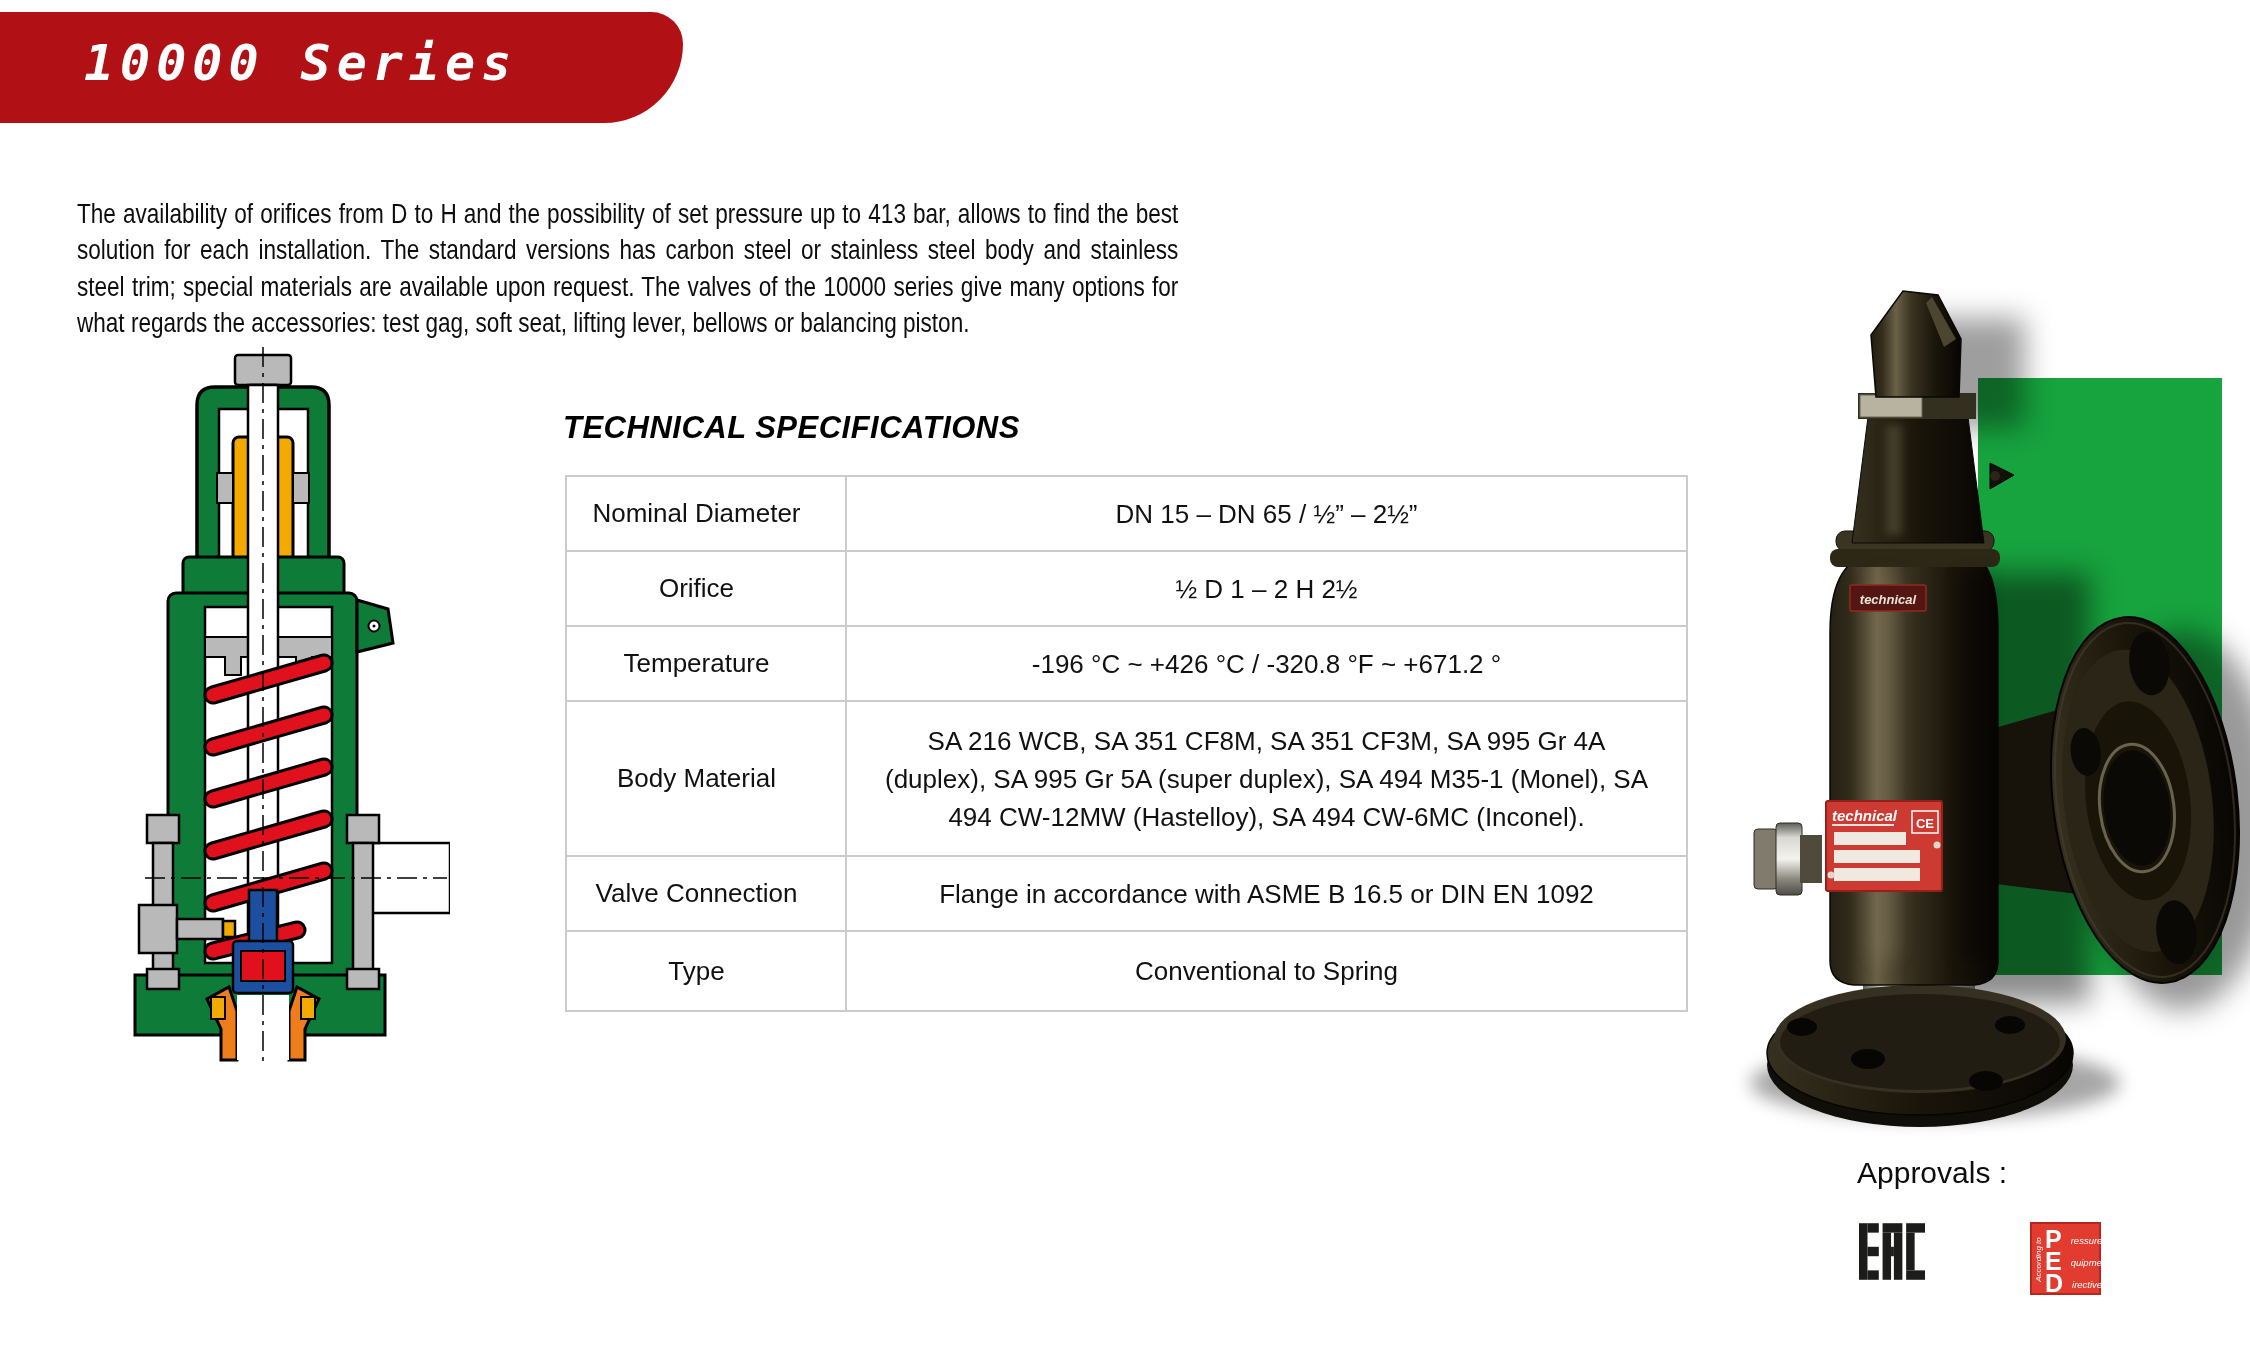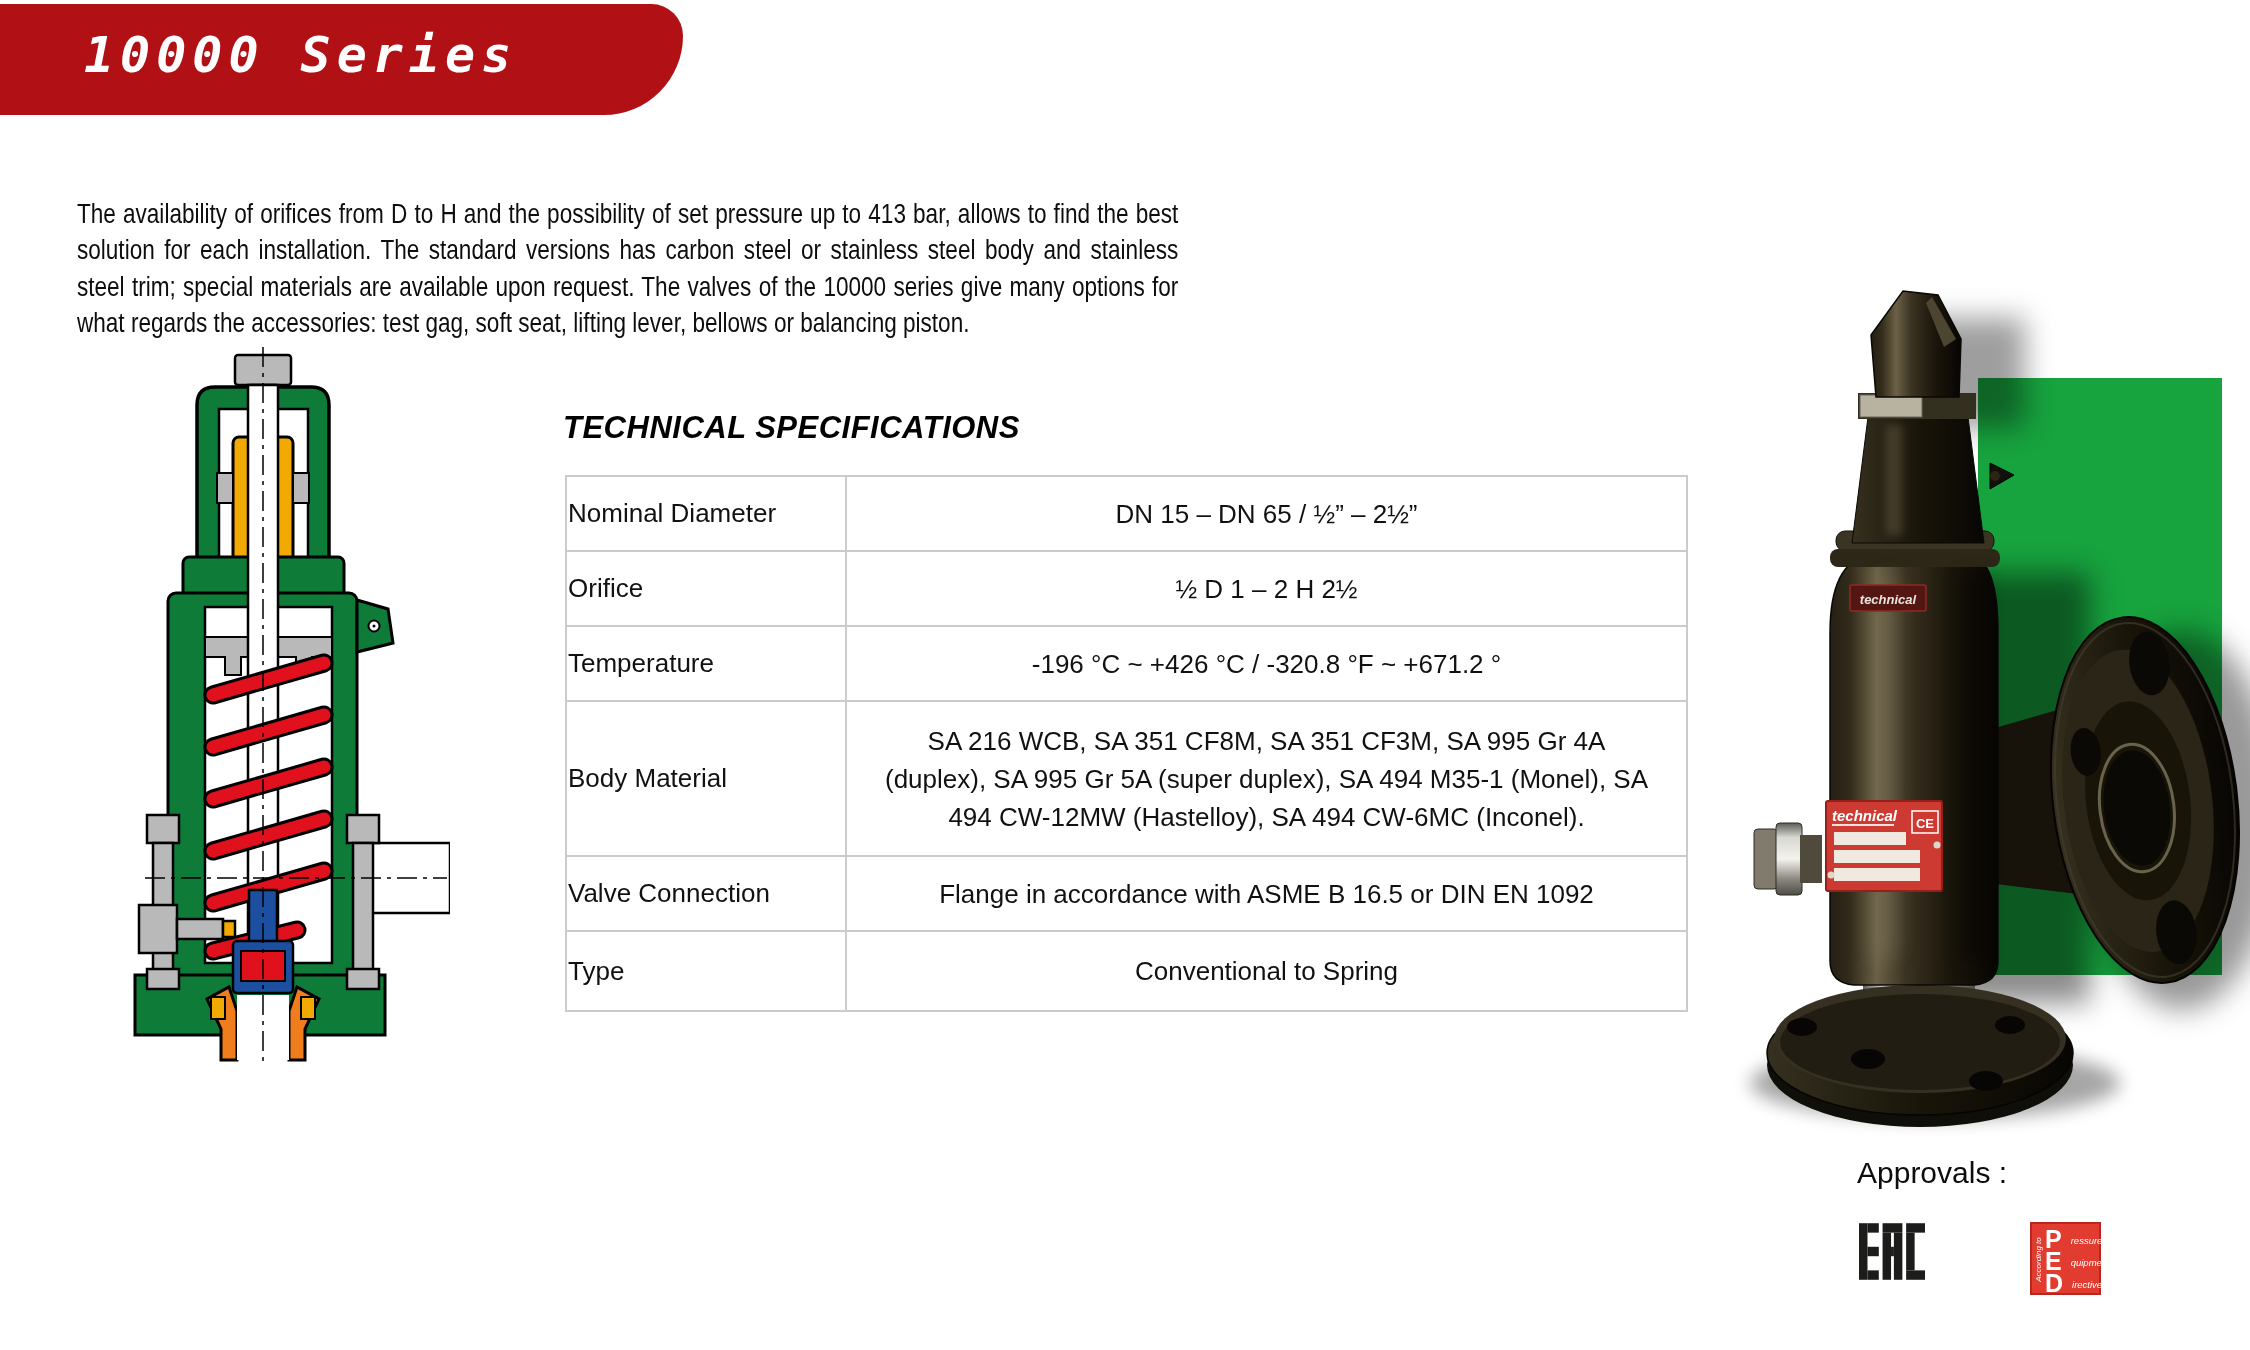--- a/index.html
+++ b/index.html
@@ -2,21 +2,21 @@
 <html><head>
 <meta charset="utf-8">
 <style>
   html,body{margin:0;padding:0;}
   body{
     width:2250px;height:1350px;position:relative;overflow:hidden;
     background:#ffffff;font-family:"Liberation Sans",sans-serif;color:#0d0d0d;
   }
   
   .banner{
-    position:absolute;left:0;top:4px;width:683px;height:111px;
+    position:absolute;left:0;top:12px;width:683px;height:111px;
     background:#b11015;border-radius:0 38px 95px 0;
   }
   .banner-title{
     position:absolute;left:84px;top:26px;
     font-family:"DejaVu Sans Mono",monospace;font-weight:700;font-style:italic;
     font-size:50px;line-height:1;letter-spacing:6px;color:#ffffff;white-space:nowrap;
   }
   
   .intro{
     position:absolute;left:77px;top:168px;width:1343px;
@@ -28,21 +28,21 @@
     position:absolute;left:563px;top:410px;
     font-size:31px;font-weight:700;letter-spacing:.5px;color:#000;font-style:italic;
   }
   table.spec{
     position:absolute;left:565px;top:475px;width:1123px;
     border-collapse:collapse;table-layout:fixed;background:#fff;
   }
   table.spec td{
     border:2px solid #cbcbcb;font-size:26px;color:#111;vertical-align:middle;
   }
-  td.lbl{width:257px;text-align:left;padding-right:20px;}
+  td.lbl{width:257px;text-align:center;padding-right:20px;}
   td.val{text-align:center;padding:6px 30px;line-height:38px;margin-top:8px;}
   tr.h75{height:75px;} tr.h155{height:155px;} tr.h72{height:80px;}
   
   .diagram{position:absolute;left:125px;top:345px;width:325px;height:720px;}
   .photo{position:absolute;left:1690px;top:235px;width:560px;height:915px;}
   
   .approvals-label{position:absolute;left:1857px;top:1156px;font-size:30px;color:#0d0d0d;}
   .eac{position:absolute;left:1859px;top:1223px;width:66px;height:57px;}
   .ped{
     position:absolute;left:2030px;top:1222px;width:71px;height:73px;

